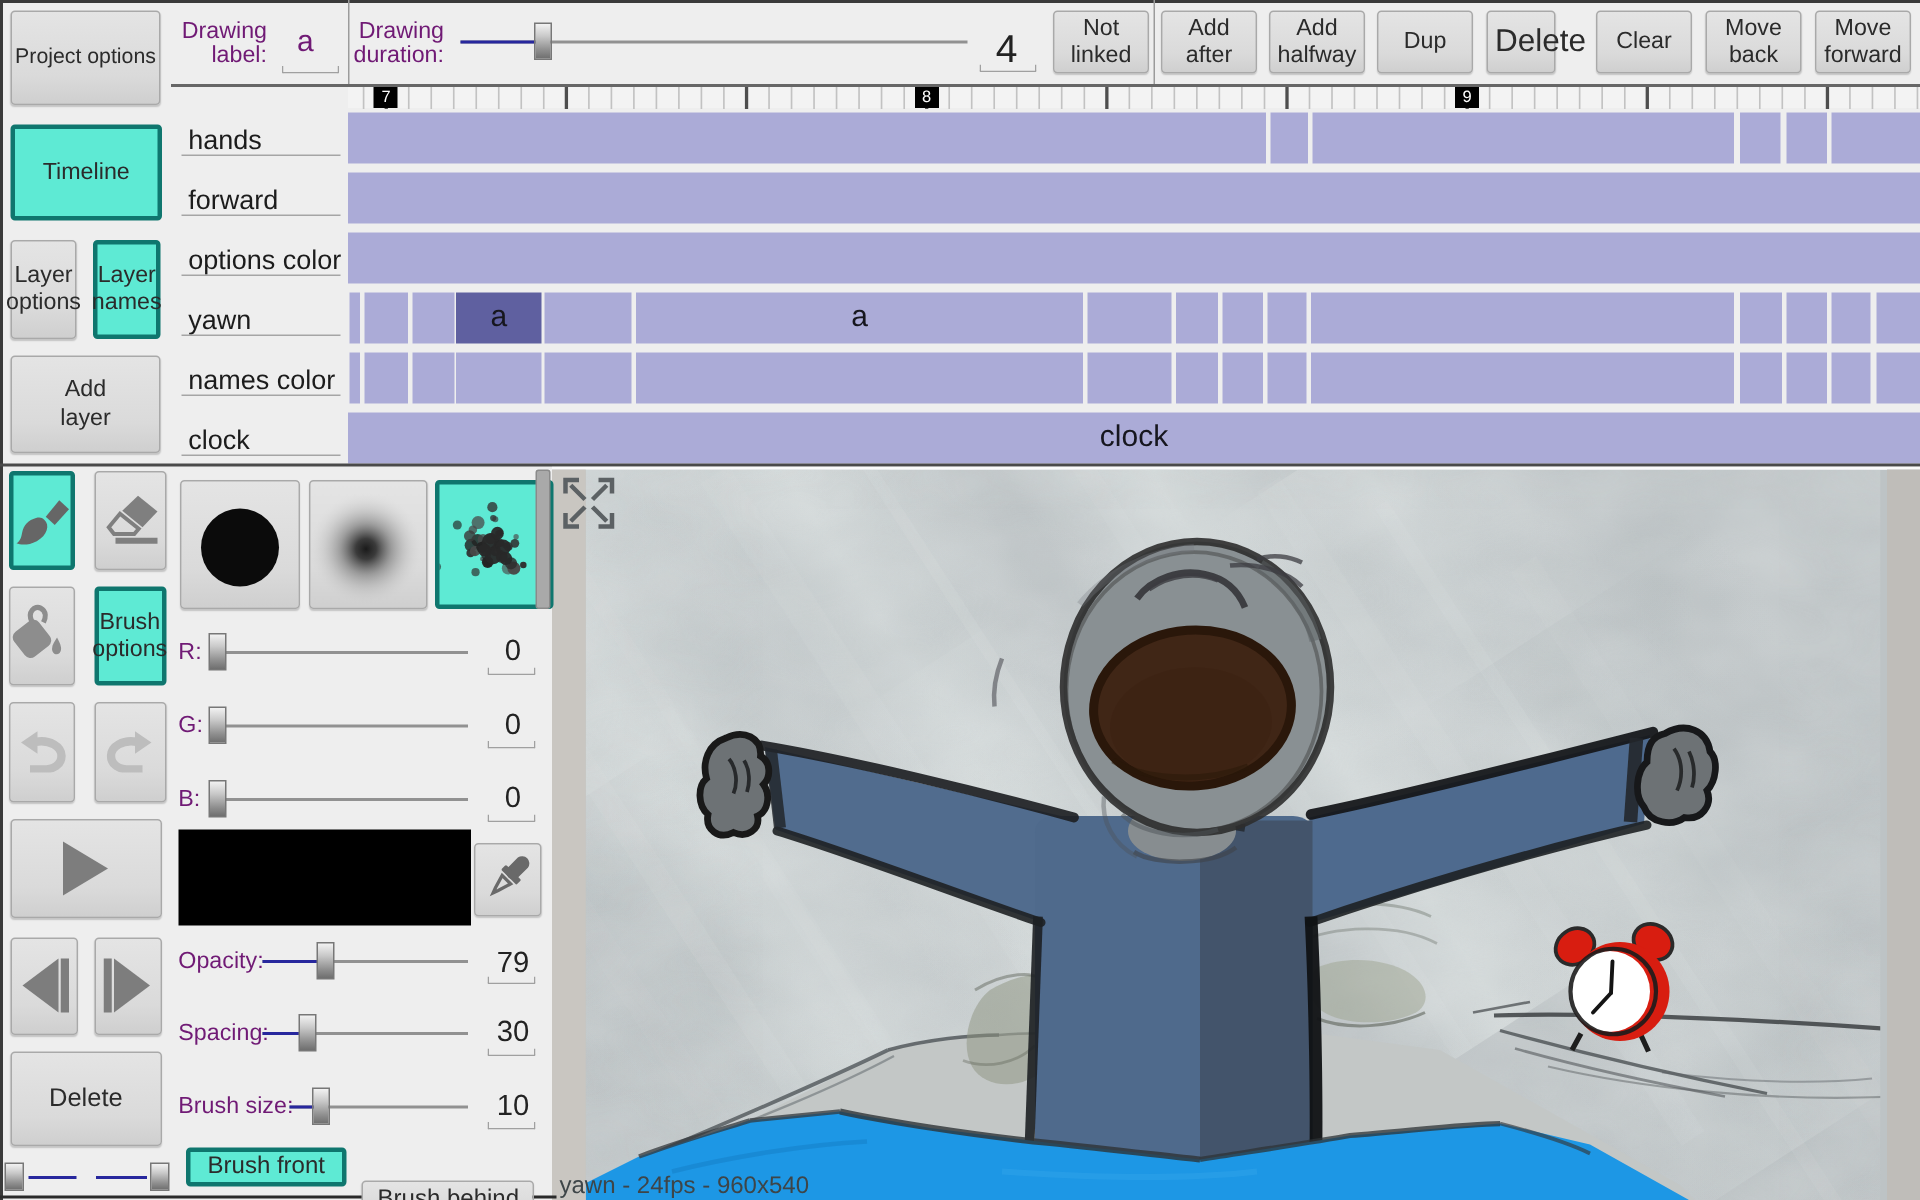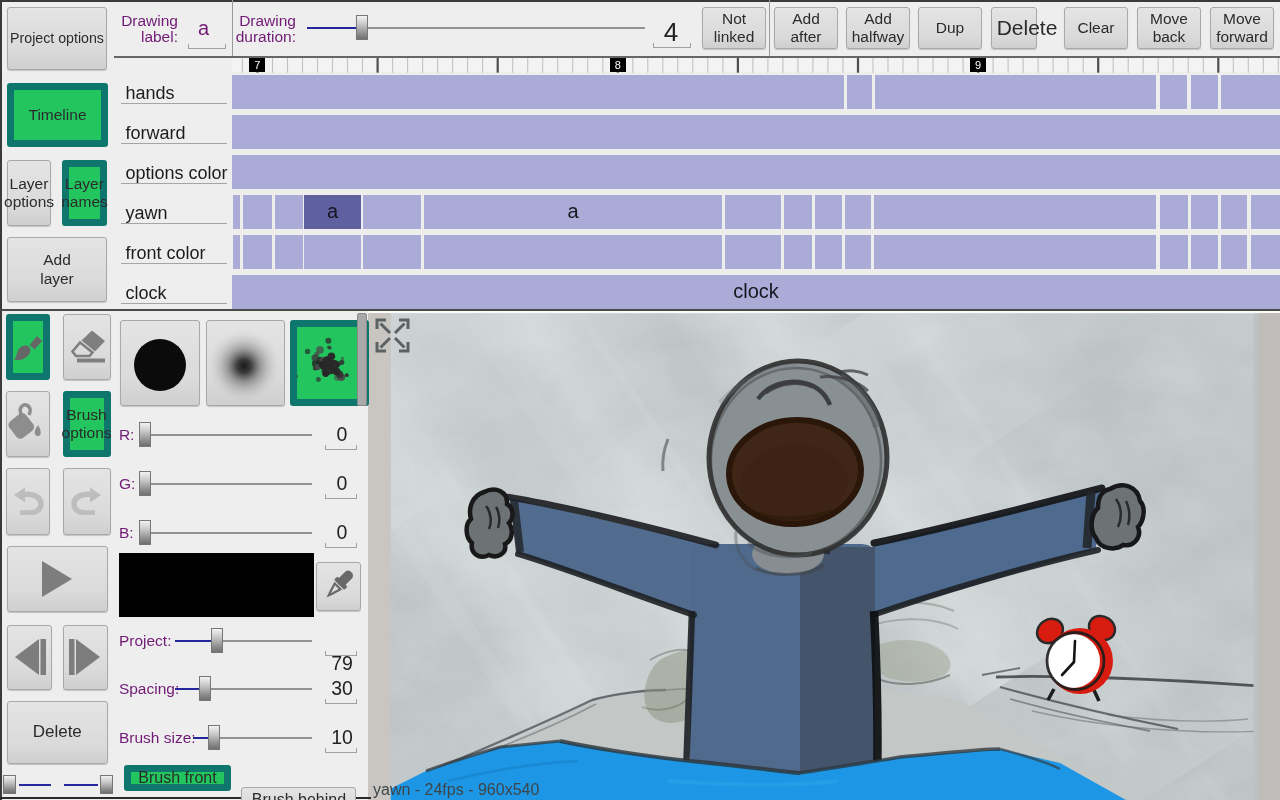--- a/index.html
+++ b/index.html
@@ -1,19 +1,19 @@
 <!DOCTYPE html>
 <html><head><meta charset="utf-8"><style>
 *{margin:0;padding:0;box-sizing:border-box;-webkit-font-smoothing:antialiased}
 html,body{width:1280px;height:800px;overflow:hidden}
 body{font-family:"Liberation Sans",sans-serif;background:#eeeeee;position:relative}
 .btn,.pbtn{position:absolute;border-radius:3px;display:flex;align-items:center;justify-content:center;
  text-align:center;color:#2b2b2b}
 .btn{background:linear-gradient(180deg,#e4e4e4 0%,#dadada 70%,#cfcfcf 100%);border:1px solid #a9a9a9;box-shadow:0 1px 1px rgba(0,0,0,.18)}
-.pbtn{background:#22c55e;border:7px solid #0f766e}
+.pbtn{background:#5eead4;border:3px solid #0f766e}
 .cell{position:absolute;background:#ababd7;display:flex;align-items:center;justify-content:center;
  font-size:20px;color:#16161e}
 .selcell{background:#5f60a0}
 .lbl{position:absolute;font-size:18px;line-height:20px;color:#1c1c1c;white-space:nowrap}
 .ul{position:absolute;border-bottom:1px solid #a5a5a5}
 .vul{position:absolute;height:5px;border:1.5px solid #a0a0a0;border-top:none;border-radius:0 0 1px 1px}
 .vline{position:absolute;width:1.5px;background:#9b9b9b}
 .handle{position:absolute;width:12px;height:25px;background:linear-gradient(180deg,#f2f2f2 0%,#c9c9c9 35%,#8f8f8f 75%,#6f6f6f 100%);border:1px solid #777}
 .track{position:absolute;height:1.5px;background:#919191}
 .btrack{position:absolute;height:2.5px;background:#27279d}
@@ -164,21 +164,21 @@
 <div class="cell" style="left:1251px;top:235px;width:29px;height:33.8px"></div>
 <div class="cell" style="left:232px;top:275px;width:1048px;height:33.8px">clock</div>
 <div class="lbl" style="left:125.5px;top:83px">hands</div>
 <div class="ul" style="left:120.5px;top:102.6px;width:106.5px"></div>
 <div class="lbl" style="left:125.5px;top:123px">forward</div>
 <div class="ul" style="left:120.5px;top:142.6px;width:106.5px"></div>
 <div class="lbl" style="left:125.5px;top:163px">options color</div>
 <div class="ul" style="left:120.5px;top:182.6px;width:106.5px"></div>
 <div class="lbl" style="left:125.5px;top:203px">yawn</div>
 <div class="ul" style="left:120.5px;top:222.6px;width:106.5px"></div>
-<div class="lbl" style="left:125.5px;top:243px">front color</div>
+<div class="lbl" style="left:125.5px;top:243px">names color</div>
 <div class="ul" style="left:120.5px;top:262.6px;width:106.5px"></div>
 <div class="lbl" style="left:125.5px;top:283px">clock</div>
 <div class="ul" style="left:120.5px;top:302.6px;width:106.5px"></div>
 <div style="position:absolute;left:0;top:309.3px;width:1280px;height:2px;background:#4a4a4a"></div>
 
 <div style="position:absolute;left:368px;top:311px;width:912px;height:489px;overflow:hidden">
 <svg width="912" height="489" viewBox="0 0 912 489">
 <defs>
 <linearGradient id="wash" x1="0" y1="0" x2="1" y2="0">
  <stop offset="0%" stop-color="#d5dbdb" stop-opacity="0"></stop>
@@ -483,25 +483,25 @@
 <div style="position:absolute;left:118.9px;top:552.5px;width:195.6px;height:64.2px;background:#000"></div>
 <div class="btn" style="left:316px;top:562px;width:45px;height:49px">
     <svg width="34" height="34" viewBox="0 0 34 34">
       <g transform="rotate(45 17 15)" fill="#696969">
 <path d="M12.2 1.5 L21.8 1.5 A4.8 4.8 0 0 1 21.8 11 L12.2 11 A4.8 4.8 0 0 1 12.2 1.5 Z" transform="rotate(90 17 6)"></path>
 <rect x="9.8" y="10.2" width="14.4" height="4.6" rx="1"></rect>
 <path d="M13 17 L21 17 L18.3 26 L17 29.5 L15.7 26 Z" fill="none" stroke="#696969" stroke-width="2.2"></path>
 </g>
     </svg>
   </div>
-<div class="slab" style="left:118.9px;top:632px">Project:</div>
+<div class="slab" style="left:118.9px;top:632px">Opacity:</div>
 <div class="track" style="left:175px;top:640.3px;width:137px"></div>
 <div class="btrack" style="left:175px;top:639.8px;width:41px"></div>
 <div class="handle" style="left:210.5px;top:628px"></div>
-<div class="sval" style="left:322px;top:652px;width:40px">79</div>
+<div class="sval" style="left:322px;top:631px;width:40px">79</div>
 <div class="vul" style="left:325px;top:651px;width:32px"></div>
 <div class="slab" style="left:118.9px;top:680px">Spacing:</div>
 <div class="track" style="left:175px;top:688.3px;width:137px"></div>
 <div class="btrack" style="left:175px;top:687.8px;width:29px"></div>
 <div class="handle" style="left:198.5px;top:676px"></div>
 <div class="sval" style="left:322px;top:677px;width:40px">30</div>
 <div class="vul" style="left:325px;top:699px;width:32px"></div>
 <div class="slab" style="left:118.9px;top:728.8px">Brush size:</div>
 <div class="track" style="left:192.5px;top:737.0999999999999px;width:119.5px"></div>
 <div class="btrack" style="left:192.5px;top:736.5999999999999px;width:21px"></div>

